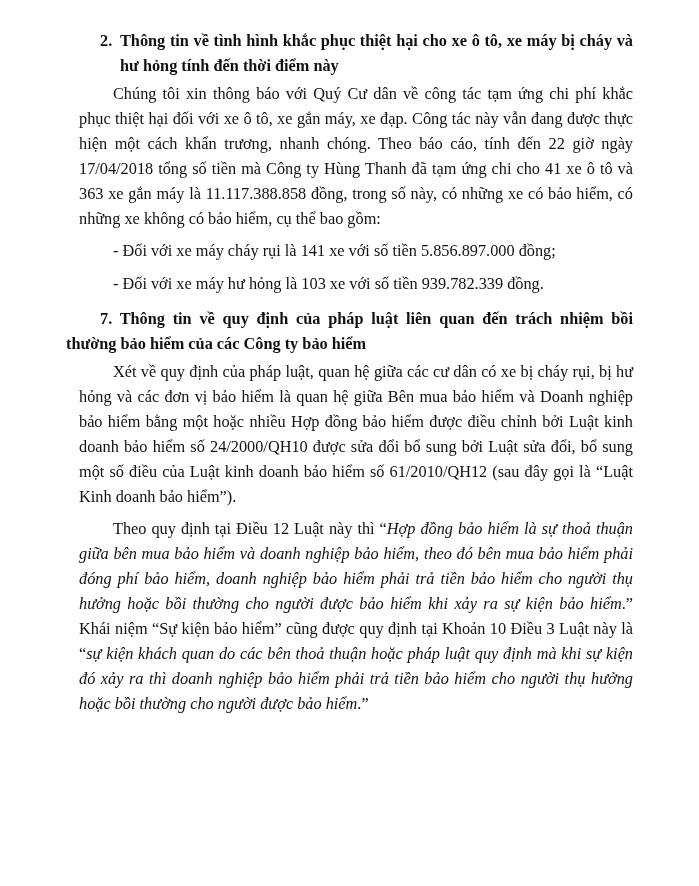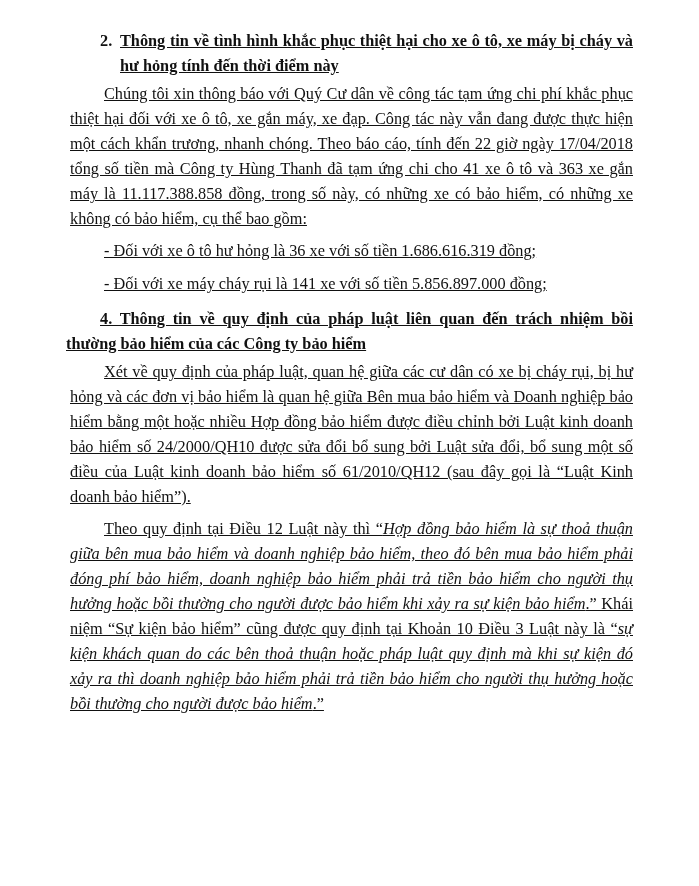--- a/index.html
+++ b/index.html
@@ -6,58 +6,57 @@
     body {
       width: 699px; height: 886px; overflow: hidden;
       font-family: "Liberation Serif", "DejaVu Serif", serif;
       color: #111111;
     }
     .page {
       position: relative;
       width: 699px; height: 716px;
       box-sizing: border-box;
       padding: 28px 66px 0 66px;
-      text-decoration: underline;
     }
     .heading {
       font-weight: bold;
       font-size: 16.3px;
       line-height: 25px;
       margin: 0 0 3px 0;
       text-align: justify;
     }
     .heading.numbered {
       padding-left: 54px;
       text-indent: -20px;
     }
     .heading.numbered .num { display: inline-block; width: 20px; text-indent: 0; }
     .heading.indented { text-indent: 34px; margin-top: 10px; }
     p {
-      margin: 0 0 7px 4px;
+      margin: 0 0 7px 13px;
       font-size: 16.3px;
       line-height: 25px;
       text-align: justify;
       text-indent: 34px;
     }
     p.bullet { text-indent: 34px; margin-bottom: 8px; }
     p.bullet.first { margin-top: 2px; }
     em { font-style: italic; }
   </style>
 </head>
 <body>
 
 <div class="page">
 
   <div class="heading numbered"><span class="num">2.</span><span>Thông tin về tình hình khắc phục thiệt hại cho xe ô tô, xe máy bị cháy và hư hỏng tính đến thời điểm này</span></div>
 
   <p>Chúng tôi xin thông báo với Quý Cư dân về công tác tạm ứng chi phí khắc phục thiệt hại đối với xe ô tô, xe gắn máy, xe đạp. Công tác này vẫn đang được thực hiện một cách khẩn trương, nhanh chóng. Theo báo cáo, tính đến 22 giờ ngày 17/04/2018 tổng số tiền mà Công ty Hùng Thanh đã tạm ứng chi cho 41 xe ô tô và 363 xe gắn máy là 11.117.388.858 đồng, trong số này, có những xe có bảo hiểm, có những xe không có bảo hiểm, cụ thể bao gồm:</p>
 
-  <p class="bullet">- Đối với xe ô tô hư hỏng là 36 xe với số tiền 1.686.616.319 đồng;</p>
   <p class="bullet">- Đối với xe máy cháy rụi là 141 xe với số tiền 5.856.897.000 đồng;</p>
+  <p class="bullet">- Đối với xe máy hư hỏng là 103 xe với số tiền 939.782.339 đồng.</p>
 
-  <div class="heading indented">4. Thông tin về quy định của pháp luật liên quan đến trách nhiệm bồi thường bảo hiểm của các Công ty bảo hiểm</div>
+  <div class="heading indented">7. Thông tin về quy định của pháp luật liên quan đến trách nhiệm bồi thường bảo hiểm của các Công ty bảo hiểm</div>
 
 
   <p>Xét về quy định của pháp luật, quan hệ giữa các cư dân có xe bị cháy rụi, bị hư hỏng và các đơn vị bảo hiểm là quan hệ giữa Bên mua bảo hiểm và Doanh nghiệp bảo hiểm bằng một hoặc nhiều Hợp đồng bảo hiểm được điều chỉnh bởi Luật kinh doanh bảo hiểm số 24/2000/QH10 được sửa đổi bổ sung bởi Luật sửa đổi, bổ sung một số điều của Luật kinh doanh bảo hiểm số 61/2010/QH12 (sau đây gọi là “Luật Kinh doanh bảo hiểm”).</p>
 
   <p><span>Theo quy định tại Điều 12 Luật này thì “</span><em>Hợp đồng bảo hiểm là sự thoả thuận giữa bên mua bảo hiểm và doanh nghiệp bảo hiểm, theo đó bên mua bảo hiểm phải đóng phí bảo hiểm, doanh nghiệp bảo hiểm phải trả tiền bảo hiểm cho người thụ hưởng hoặc bồi thường cho người được bảo hiểm khi xảy ra sự kiện bảo hiểm</em><span>.” Khái niệm “Sự kiện bảo hiểm” cũng được quy định tại Khoản 10 Điều 3 Luật này là “</span><em>sự kiện khách quan do các bên thoả thuận hoặc pháp luật quy định mà khi sự kiện đó xảy ra thì doanh nghiệp bảo hiểm phải trả tiền bảo hiểm cho người thụ hưởng hoặc bồi thường cho người được bảo hiểm</em><span>.”</span></p>
 
 </div>
 
 </body></html>

